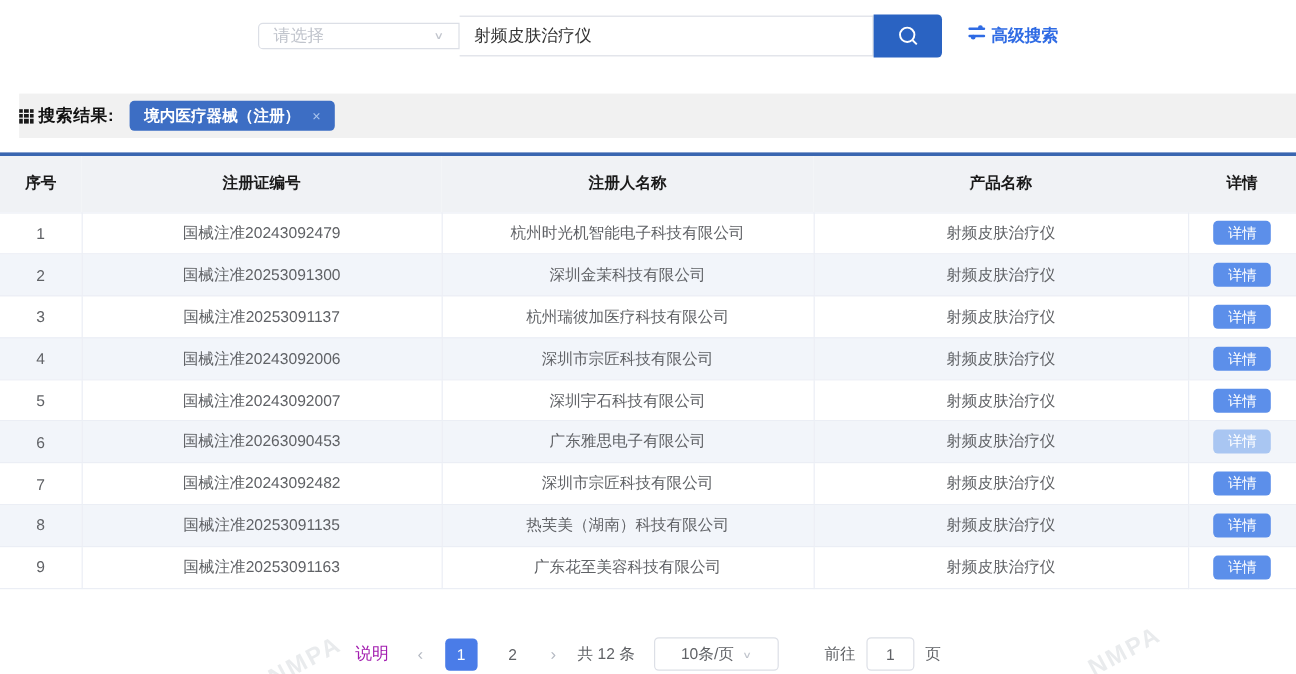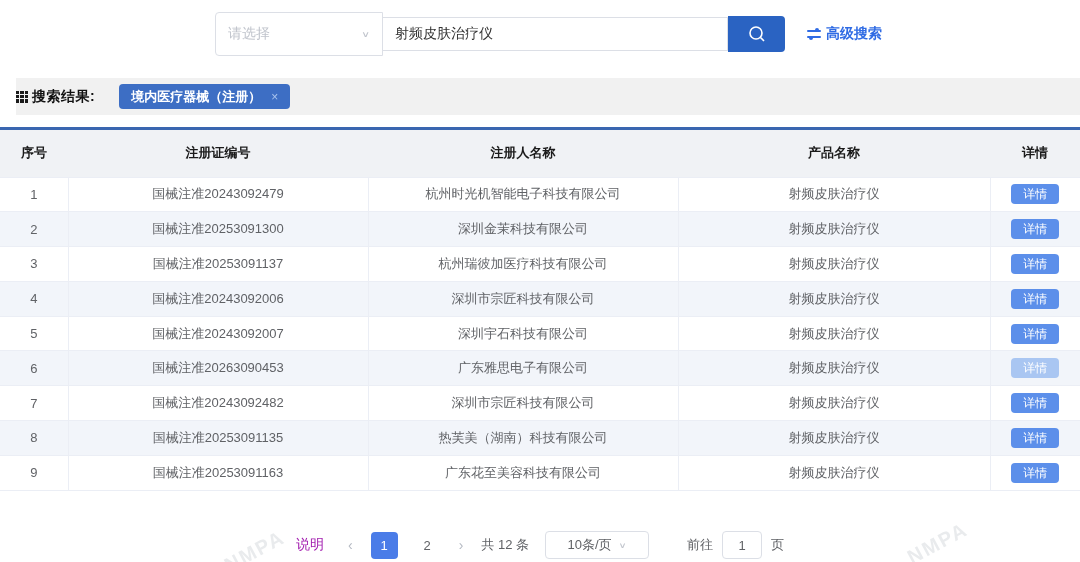--- a/index.html
+++ b/index.html
@@ -1,41 +1,41 @@
 <!DOCTYPE html>
 <html><head>
 <meta charset="utf-8">
 <style>
   * { margin:0; padding:0; box-sizing:border-box; }
   html,body { width:1080px; height:562px; background:#fff; overflow:hidden;
     font-family:"Liberation Sans","DejaVu Sans",sans-serif; position:relative; }
   .searchbar { position:absolute; top:12px; left:215px; display:flex; align-items:center; }
-  .sel { width:168px; height:44px; border:1px solid #DCDFE6; border-radius:4px 0 0 4px;
+  .sel { width:168px; height:22px; border:1px solid #DCDFE6; border-radius:4px 0 0 4px;
     display:flex; align-items:center; padding:0 12px; background:#fff; position:relative; }
   .sel .ph { color:#C0C4CC; font-size:14px; flex:1; }
   .sel .chev { color:#C0C4CC; font-size:12px; transform:scaleY(.7); }
   .inp { width:345px; height:34px; border:1px solid #DCDFE6; border-left:none;
     padding:0 12px; font-size:14px; color:#333; display:flex; align-items:center; background:#fff; }
   .searchbtn { width:57px; height:36px; background:#2A63C2; border:none;
     border-radius:0 4px 4px 0; display:flex; align-items:center; justify-content:center; cursor:pointer; }
-  .adv { display:flex; align-items:center; margin-left:22px; color:#2F6BE4; font-size:14px;
+  .adv { display:flex; margin-left:22px; color:#2F6BE4; font-size:14px;
     font-weight:bold; cursor:pointer; gap:5px; }
   .advicon { width:14px; height:12px; position:relative; }
   .advicon i { position:absolute; left:0; right:0; height:2px; background:#2F6BE4; border-radius:1px; }
   .advicon i.t { top:2px; } .advicon i.b { bottom:2px; }
   .advicon b { position:absolute; width:4px; height:4px; border-radius:50%; background:#fff;
     border:2px solid #2F6BE4; }
   .advicon b.t { top:0px; left:8px; } .advicon b.b { bottom:0px; left:2px; }
   .strip { position:absolute; top:78px; left:16px; width:1080px; height:37px; background:#F1F1F1;
     display:flex; align-items:center; padding-left:0; }
   .gridicon { width:12px; height:12px; display:grid; grid-template-columns:repeat(3,1fr);
     gap:1px; margin-right:4px; }
   .gridicon i { background:#1a1a1a; }
   .reslabel { font-size:14px; font-weight:bold; color:#111; letter-spacing:.5px; }
-  .tag { margin-left:24px; background:#3D6EC4; color:#fff; border-radius:4px; height:25px;
+  .tag { margin-left:13px; background:#3D6EC4; color:#fff; border-radius:4px; height:25px;
     display:flex; align-items:center; padding:0 12px; font-size:13px; font-weight:bold;
     cursor:pointer; gap:10px; }
   .tag .x { color:#A9C4EE; font-size:12px; font-weight:normal; }
   .blueline { position:absolute; top:127px; left:0; width:1080px; height:3px; background:#3A66B0; }
   table { position:absolute; top:130px; left:0; width:1080px; border-collapse:collapse; table-layout:fixed; }
   th { background:#F0F2F5; height:47px; font-size:13px; color:#1A1A1A; font-weight:bold; text-align:center; }
   td { height:34.8px; font-size:13px; color:#606266; text-align:center;
     border:1px solid #EBEEF5; background:#fff; }
   td:last-child { border-right:none; } td:first-child { border-left:none; }
   tr.even td { background:#F2F5FA; }

